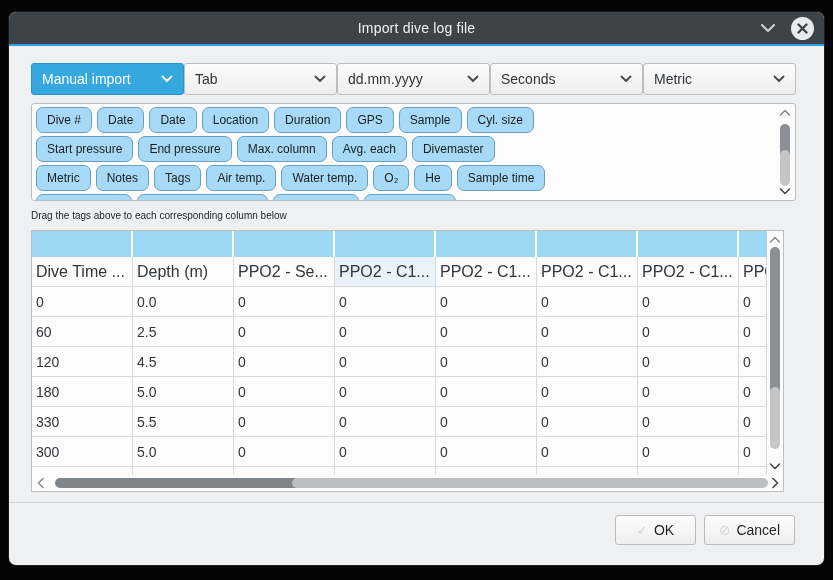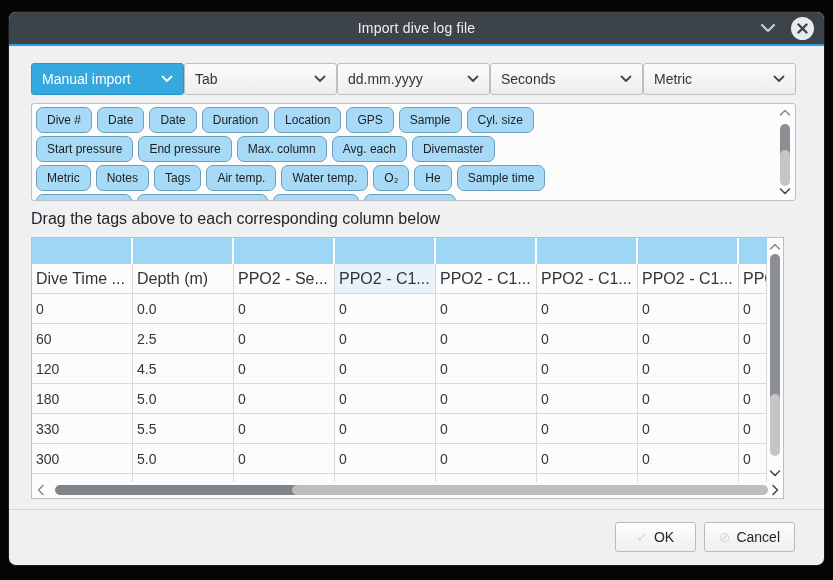--- a/index.html
+++ b/index.html
@@ -71,21 +71,21 @@
   .thumb-v {
     position:absolute; left:0; width:10px; border-radius:5px; background:#8b8f93;
   }
   .track-v-rest {
     position:absolute; left:0; width:10px; border-radius:5px; background:#c3c5c7;
   }
   .scroll-arrow { height:14px; display:flex; align-items:center; justify-content:center; cursor:pointer; }
 
   
   .instruction {
-    margin:9px 12px 0 22px; font-size:16px; color:#232629;
+    margin:9px 12px 0 22px; font-size:10px; color:#232629;
   }
 
   
   .table-frame {
     margin:9px 0 0 22px; width:753px; height:262px;
     background:#fcfcfc; border:1px solid #bcbebf; position:relative;
     overflow:hidden;
   }
   .tbl-scroll-area { position:absolute; left:0; top:0; right:16px; bottom:16px; overflow:hidden; }
   .tbl-grid { display:grid; grid-template-columns:repeat(7,101px) 1fr; }
@@ -197,22 +197,22 @@
       </span>
     </div>
   </div>
 
   <div class="tag-frame">
     <div class="tag-rows" id="tag-rows">
         <div class="tag-row">
           <div class="tag">Dive #</div>
           <div class="tag">Date</div>
           <div class="tag">Date</div>
+          <div class="tag">Location</div>
           <div class="tag">Duration</div>
-          <div class="tag">Location</div>
           <div class="tag">GPS</div>
           <div class="tag">Sample</div>
           <div class="tag">Cyl. size</div>
         </div>
         <div class="tag-row">
           <div class="tag">Start pressure</div>
           <div class="tag">End pressure</div>
           <div class="tag">Max. column</div>
           <div class="tag">Avg. each</div>
           <div class="tag">Divemaster</div>

